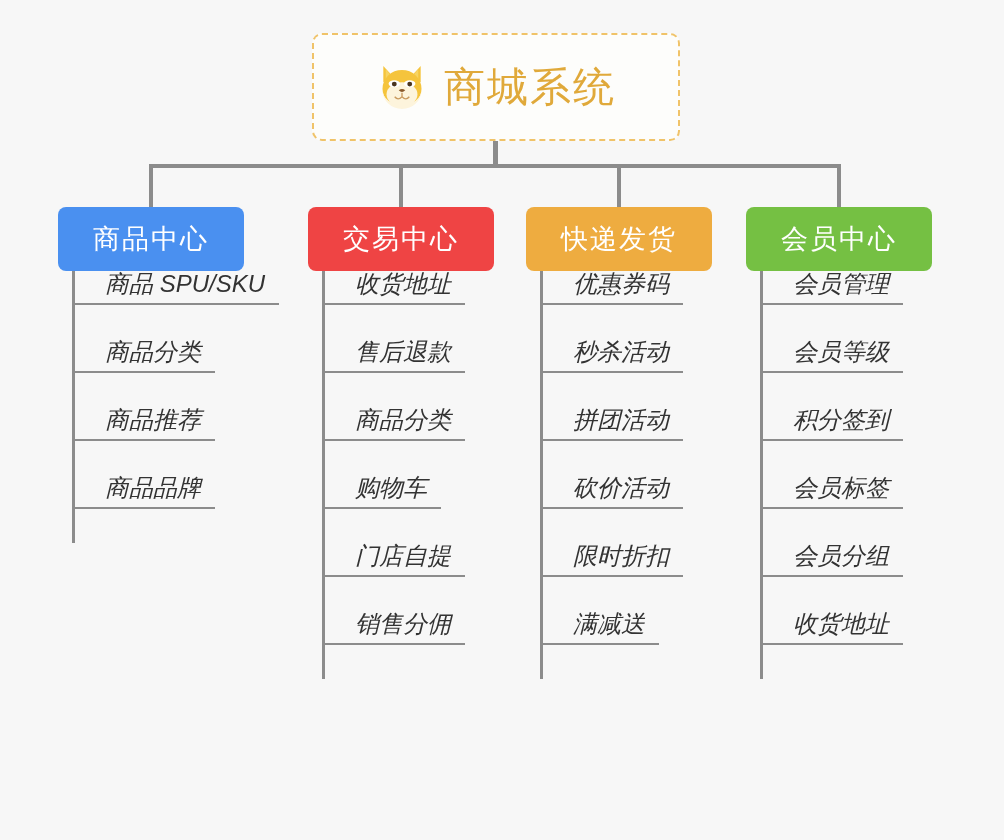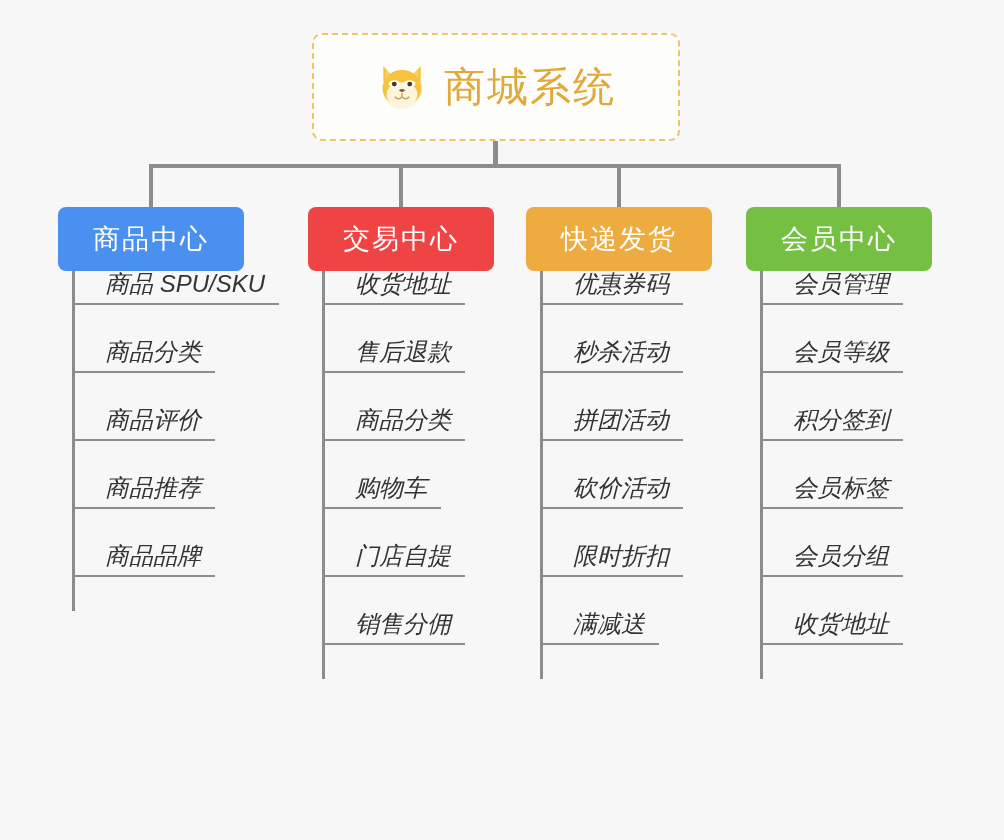--- a/index.html
+++ b/index.html
@@ -138,23 +138,20 @@
       <span>商品中心</span>
     </div>
     <div class="leaf-list">
       <div class="leaf">
           <span class="leaf-label">商品 SPU/SKU</span>
         </div>
       <div class="leaf">
           <span class="leaf-label">商品分类</span>
         </div>
       <div class="leaf">
-          <span class="leaf-label">商品评价</span>
-        </div>
-      <div class="leaf">
           <span class="leaf-label">商品推荐</span>
         </div>
       <div class="leaf">
           <span class="leaf-label">商品品牌</span>
         </div>
     </div>
   </div>
 
   <div class="column" style="left:308px;">
     <div class="cat-box" style="width:186px; background:#ef4444;">

